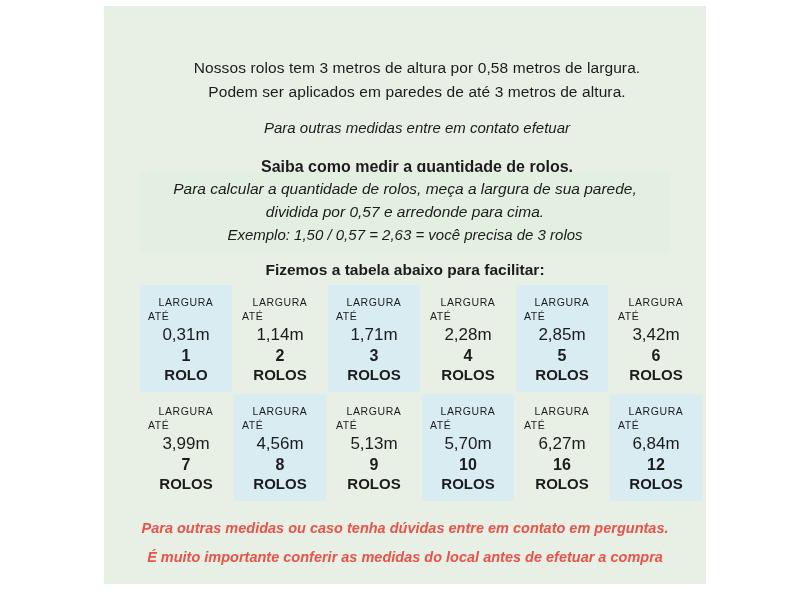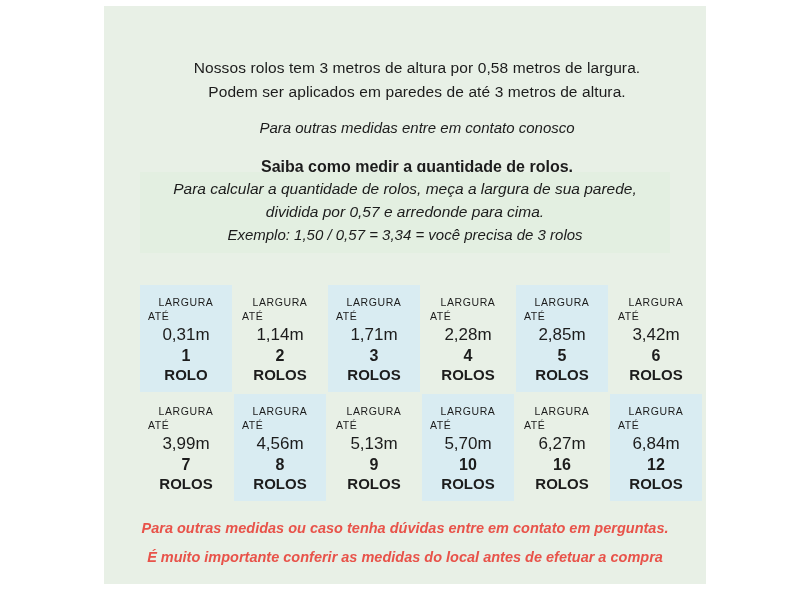--- a/index.html
+++ b/index.html
@@ -174,30 +174,31 @@
 
 <div class="page">
 
   <div class="panel"></div>
 
   <div class="content">
 
     <div class="intro">
       <div class="line-1">Nossos rolos tem 3 metros de altura por 0,58 metros de largura.</div>
       <div class="line-2">Podem ser aplicados em paredes de até 3 metros de altura.</div>
-      <div class="line-3">Para outras medidas entre em contato conosco</div>
+      <div class="line-3">Para outras medidas entre em contato efetuar</div>
       <div class="line-4">Saiba como medir a quantidade de rolos.</div>
     </div>
 
     <div class="calc-box">
       <div class="calc-line">Para calcular a quantidade de rolos, meça a largura de sua parede,</div>
       <div class="calc-line">dividida por 0,57 e arredonde para cima.</div>
-      <div class="calc-example">Exemplo: 1,50 / 0,57 = 3,34 = você precisa de 3 rolos</div>
-    </div>
-
+      <div class="calc-example">Exemplo: 1,50 / 0,57 = 2,63 = você precisa de 3 rolos</div>
+    </div>
+
+    <div class="table-heading">Fizemos a tabela abaixo para facilitar:</div>
 
     <div class="grid">
 
       <div class="row row-1">
         <div class="cell tinted">
           <div class="cell-largura">LARGURA</div>
           <div class="cell-ate">ATÉ</div>
           <div class="cell-medida">0,31m</div>
           <div class="cell-qtd">1</div>
           <div class="cell-rolos">ROLO</div>

